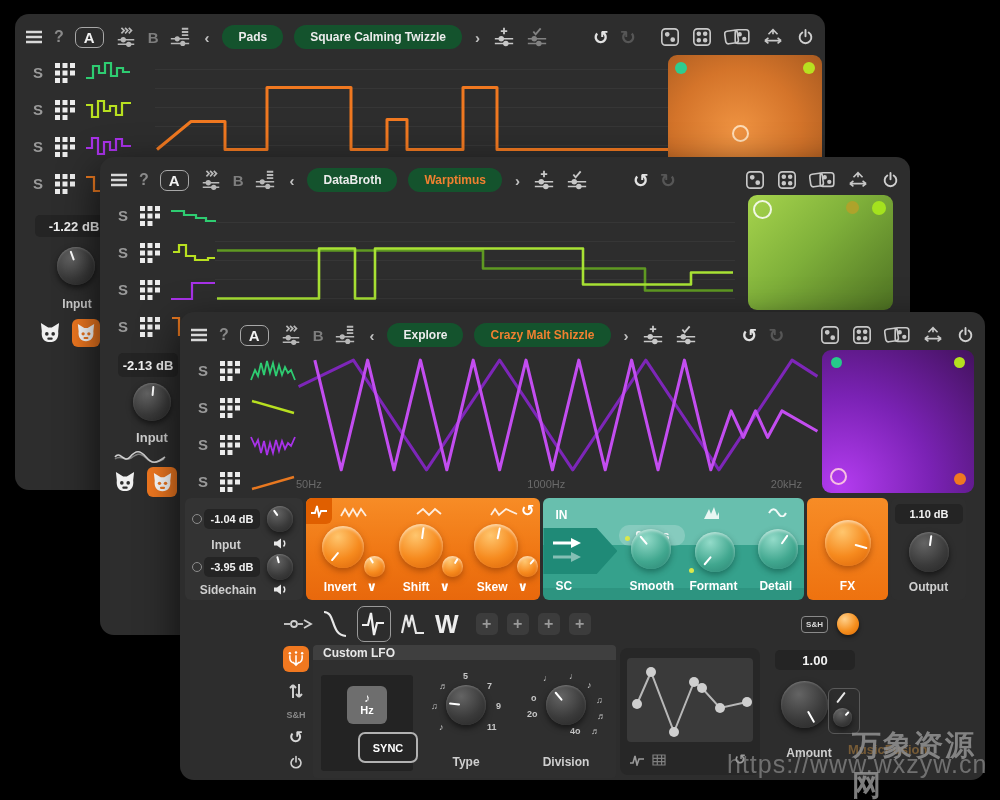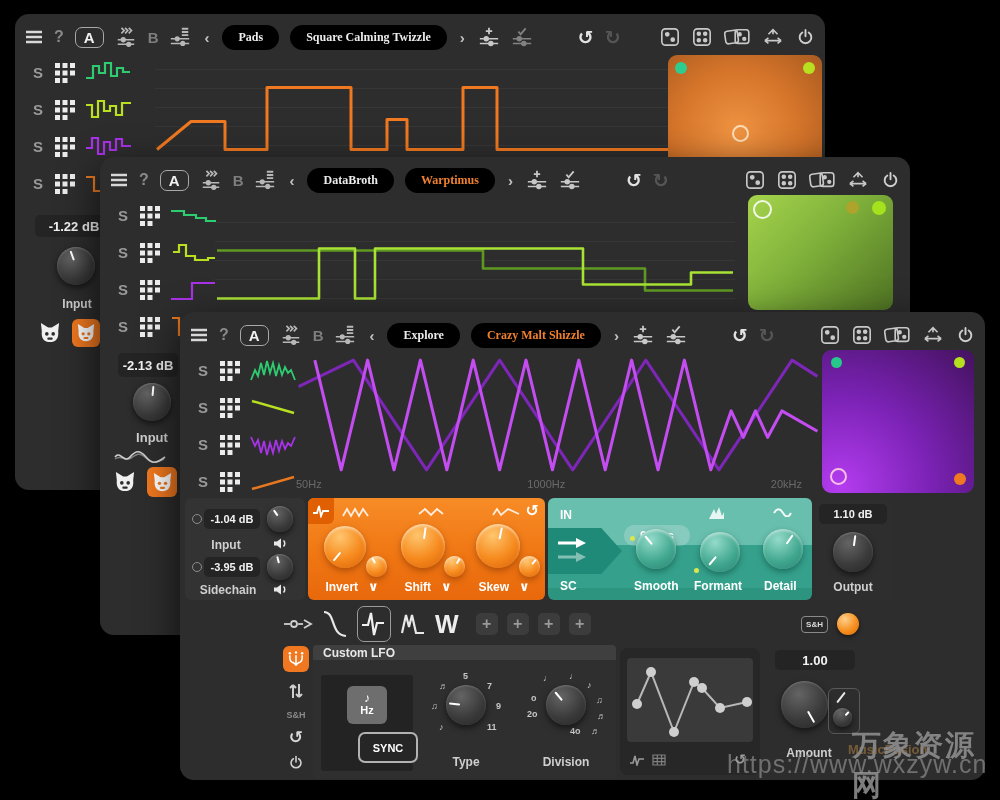--- a/index.html
+++ b/index.html
@@ -10,22 +10,22 @@
   .w2{left:100px;top:157px;width:810px;height:478px;z-index:2;}
   .w3{left:180px;top:312px;width:805px;height:468px;z-index:3;}
   
   .tbar{position:absolute;left:10px;right:10px;top:5px;height:36px;display:flex;align-items:center;gap:11px;}
   .ticon{display:flex;align-items:center;justify-content:center;}
   .ticon svg{display:block;}
   .thelp{color:#8a8a8a;font-size:16px;font-weight:700;}
   .slotA{border:1.5px solid #a8a8a8;border-radius:7px;padding:1px 8px;color:#f2f2f2;font-weight:700;font-size:15px;}
   .slotB{color:#7e7e7e;font-weight:700;font-size:15px;}
   .chev{color:#c0c0c0;font-size:15px;font-weight:700;padding:0 2px;}
-  .pill{background:#000000;border:none;border-radius:14px;color:#ececec;font-weight:700;font-size:12px;
-        padding:5px 16px;font-family:Liberation Serif, serif;white-space:nowrap;}
+  .pill{background:#14532d;border:none;border-radius:14px;color:#ececec;font-weight:700;font-size:12px;
+        padding:5px 16px;font-family:Liberation Sans, sans-serif;white-space:nowrap;}
   .pill.hl{color:#f08030;}
   .undo,.redo{font-size:19px;font-weight:700;color:#e2e2e2;line-height:1;}
   .redo{color:#565656;}
   .rgroup{margin-left:auto;display:flex;align-items:center;gap:12px;}
   
   .scol{position:absolute;left:10px;top:40px;width:130px;}
   .srow{display:flex;align-items:center;gap:10px;height:37px;padding-left:8px;}
   .slabel{color:#9a9a9a;font-weight:700;font-size:15px;width:12px;}
   
   .disp{position:absolute;}
@@ -754,20 +754,26 @@
           </div>
       <div class="kn ktl" style="--r:35deg;position:absolute;left:215px;top:31px;width:40px;height:40px;">
             <span class="tk"></span>
           </div>
       <span class="sclbl" style="left:12px;">SC</span>
       <span class="sclbl" style="left:86px;">Smooth</span>
       <span class="sclbl" style="left:146px;">Formant</span>
       <span class="sclbl" style="left:216px;">Detail</span>
     </div>
 
+    <div class="fxsq">
+      <div class="kn kor" style="--r:105deg;position:absolute;left:18px;top:22px;width:46px;height:46px;">
+            <span class="tk"></span>
+          </div>
+      <div class="modlabel" style="position:absolute;left:0;right:0;bottom:7px;color:#fff;">FX</div>
+    </div>
 
     <div class="outp">
       <div class="vpill" style="position:absolute;left:4px;top:6px;width:68px;height:20px;font-size:11px;">1.10 dB</div>
       <div class="kn" style="--r:8deg;position:absolute;left:18px;top:34px;width:40px;height:40px;">
             <span class="tk"></span>
           </div>
       <div class="modlabel" style="position:absolute;left:0;right:0;bottom:6px;">Output</div>
     </div>
   </div>
 

